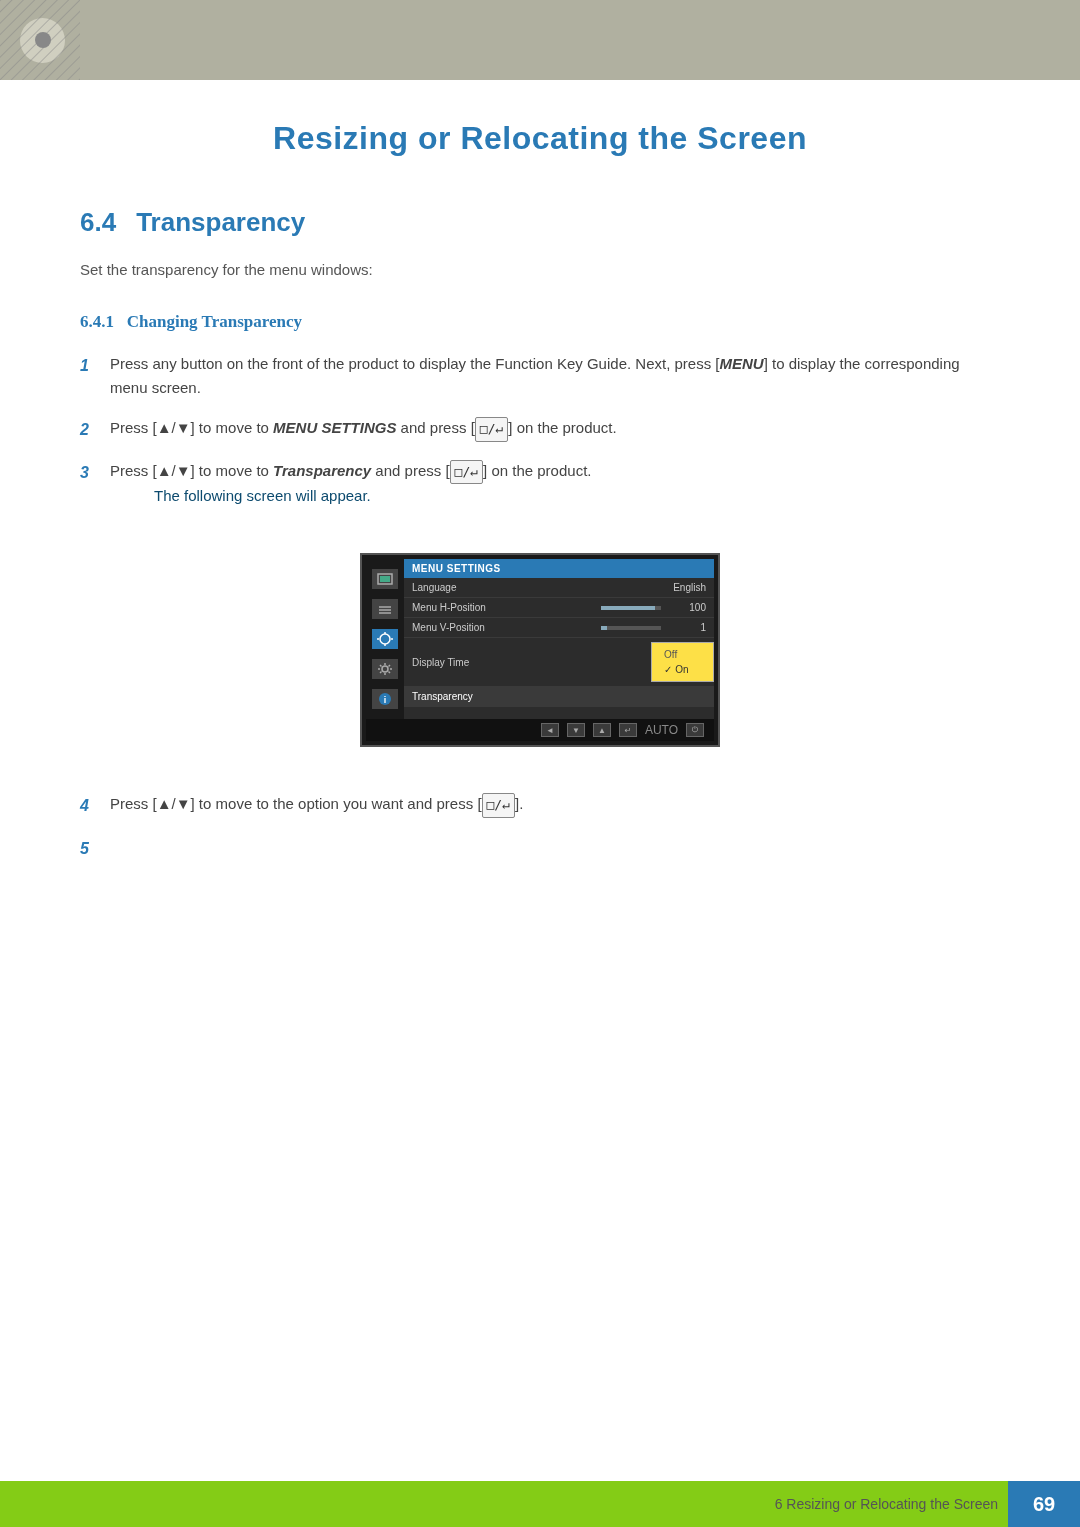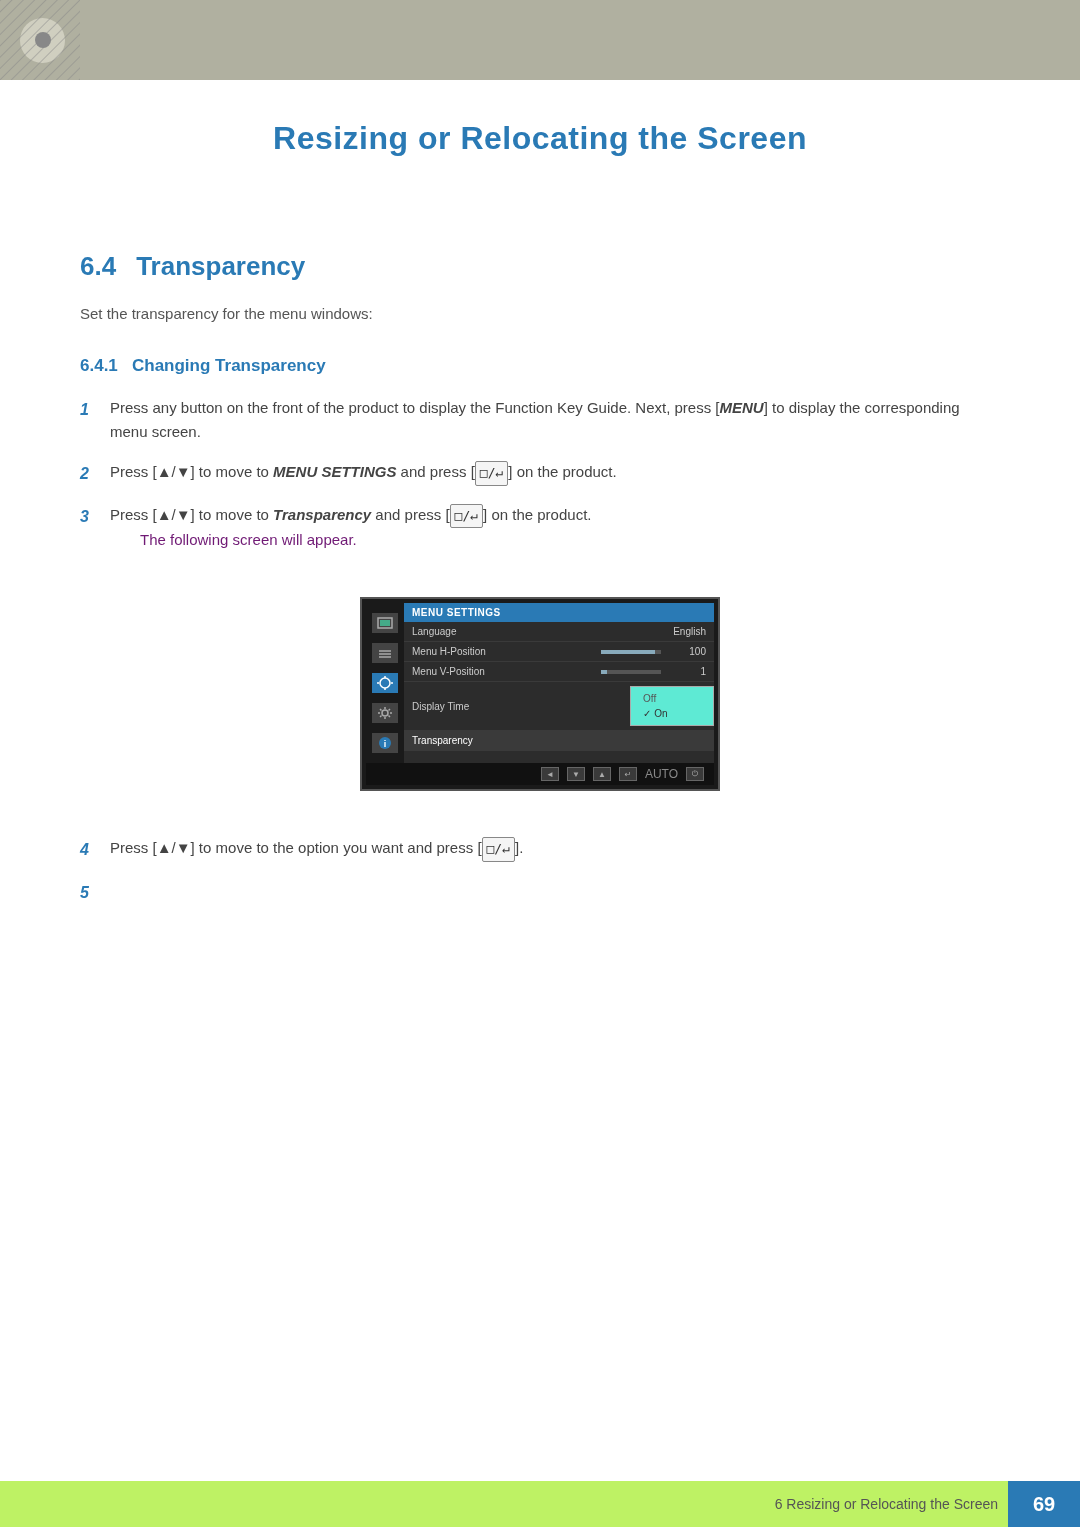--- a/index.html
+++ b/index.html
@@ -54,21 +54,20 @@
       align-items: baseline;
       gap: 20px;
       margin-bottom: 20px;
       border-bottom: none;
     }
 
     .section-number {
       font-size: 26px;
       font-weight: bold;
       color: #2a7ab5;
-      margin-top: 44px;
     }
 
     .section-title {
       font-size: 26px;
       font-weight: bold;
       color: #2a7ab5;
     }
 
     .section-desc {
       font-size: 15px;
@@ -77,20 +76,21 @@
       margin-top: 10px;
       line-height: 1.6;
     }
 
     
     .subsection-heading {
       font-size: 17px;
       font-weight: bold;
       color: #2a7ab5;
       margin-bottom: 20px;
+      font-family: Liberation Serif, serif;
     }
 
     
     .steps-list {
       list-style: none;
       padding: 0;
     }
 
     .steps-list li {
       display: flex;
@@ -221,27 +221,27 @@
     .menu-slider-fill {
       height: 100%;
       background: #8ab;
     }
 
     
     .dropdown-overlay {
       position: relative;
       left: 8px;
       top: 0;
-      background: #5eead4;
+      background: #fde047;
       border: 1px solid #aaa;
       padding: 4px 12px;
       font-size: 10px;
       color: #333;
       z-index: 10;
-      width: 84px;
+      width: 63px;
     }
 
     .dropdown-option {
       padding: 2px 0;
       color: #555;
     }
 
     .dropdown-option.selected {
       color: #333;
     }
@@ -286,35 +286,35 @@
       font-size: 8px;
     }
 
     .bottom-auto {
       color: #888;
       font-size: 12px;
     }
 
     
     .step-sub {
-      margin-left: 30px;
+      margin-left: 44px;
       margin-top: 5px;
       font-size: 15px;
-      color: #701a75;
+      color: #0c4a6e;
       line-height: 1.6;
     }
 
     
     .footer {
       position: absolute;
       bottom: 0;
       left: 0;
       right: 0;
       height: 46px;
-      background: #bef264;
+      background: #84cc16;
       display: flex;
       align-items: center;
       justify-content: flex-end;
       padding-right: 0;
     }
 
     .footer-text {
       font-size: 14px;
       color: #555;
       padding-right: 10px;

